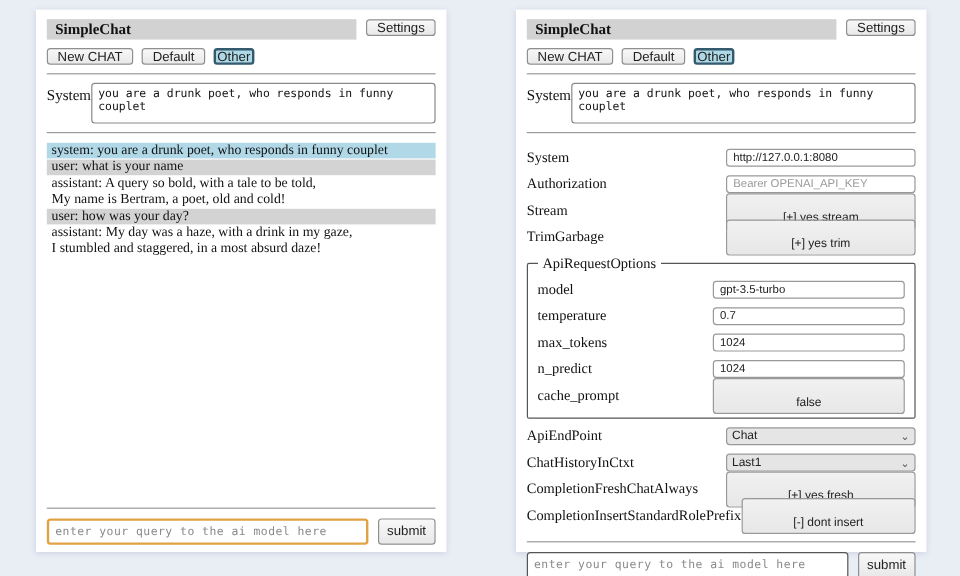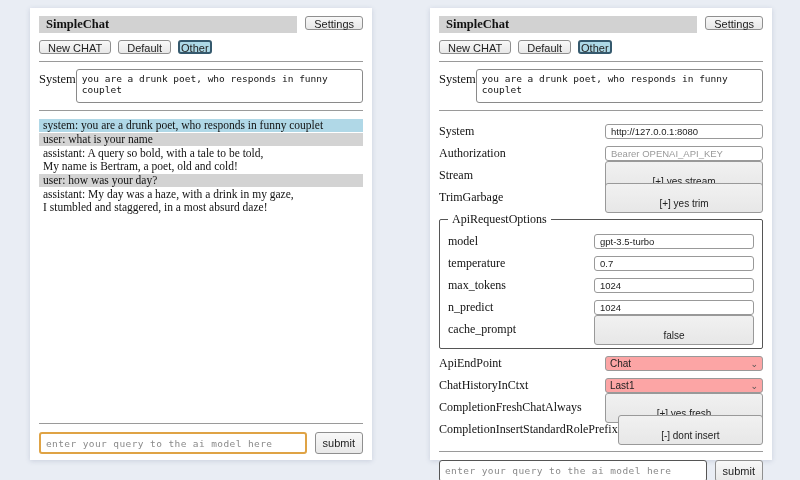--- a/index.html
+++ b/index.html
@@ -88,21 +88,21 @@
     width:100%; box-sizing:border-box; height:15px;
     font-family:"Liberation Sans", sans-serif; font-size:10px; color:#222;
     background:linear-gradient(#f1f1f1,#e7e7e7);
     border:1px solid #999; border-radius:3px; cursor:pointer;
     line-height:12px; padding:14px;
   }
   .sselect {
     width:100%; box-sizing:border-box; height:15px;
     display:flex; justify-content:space-between; align-items:center;
     font-family:"Liberation Sans", sans-serif; font-size:10px; color:#222;
-    background:#fca5a5; border:1px solid #999; border-radius:3px;
+    background:#e5e5e5; border:1px solid #999; border-radius:3px;
     padding:0 4px; cursor:pointer;
   }
   .chev { font-size:9px; color:#555; line-height:8px; }
   fieldset.group {
     border:1px solid #555; border-radius:2px;
     margin:5px 0 4px 0; padding:0px 8px 4px 8px;
   }
   fieldset.group legend { font-size:12px; padding:0 4px; color:#111; }
   fieldset.group .sctrl { width:160px; }
 </style>

